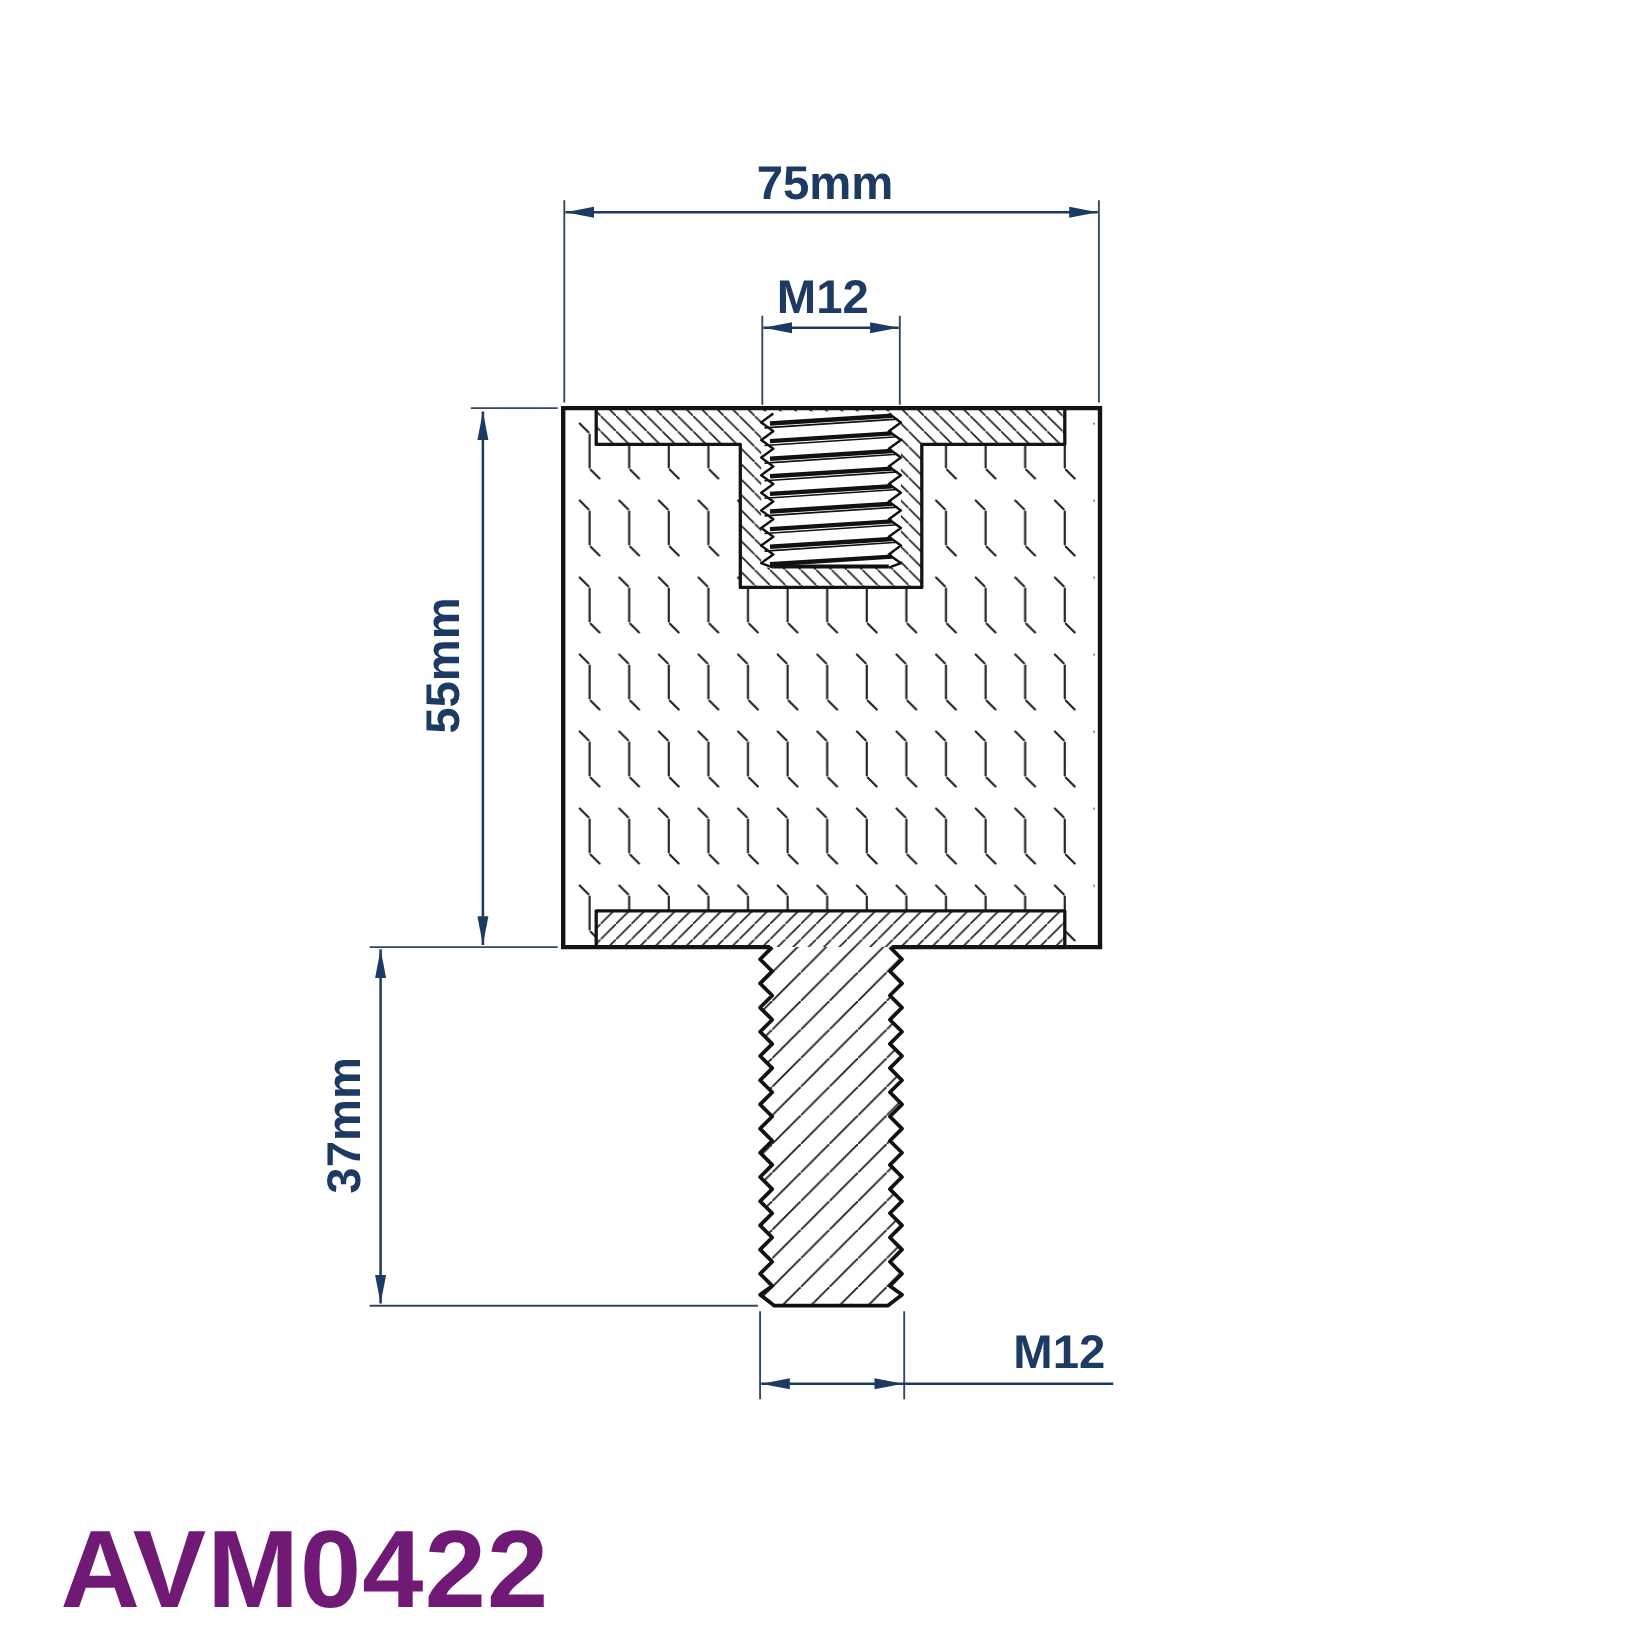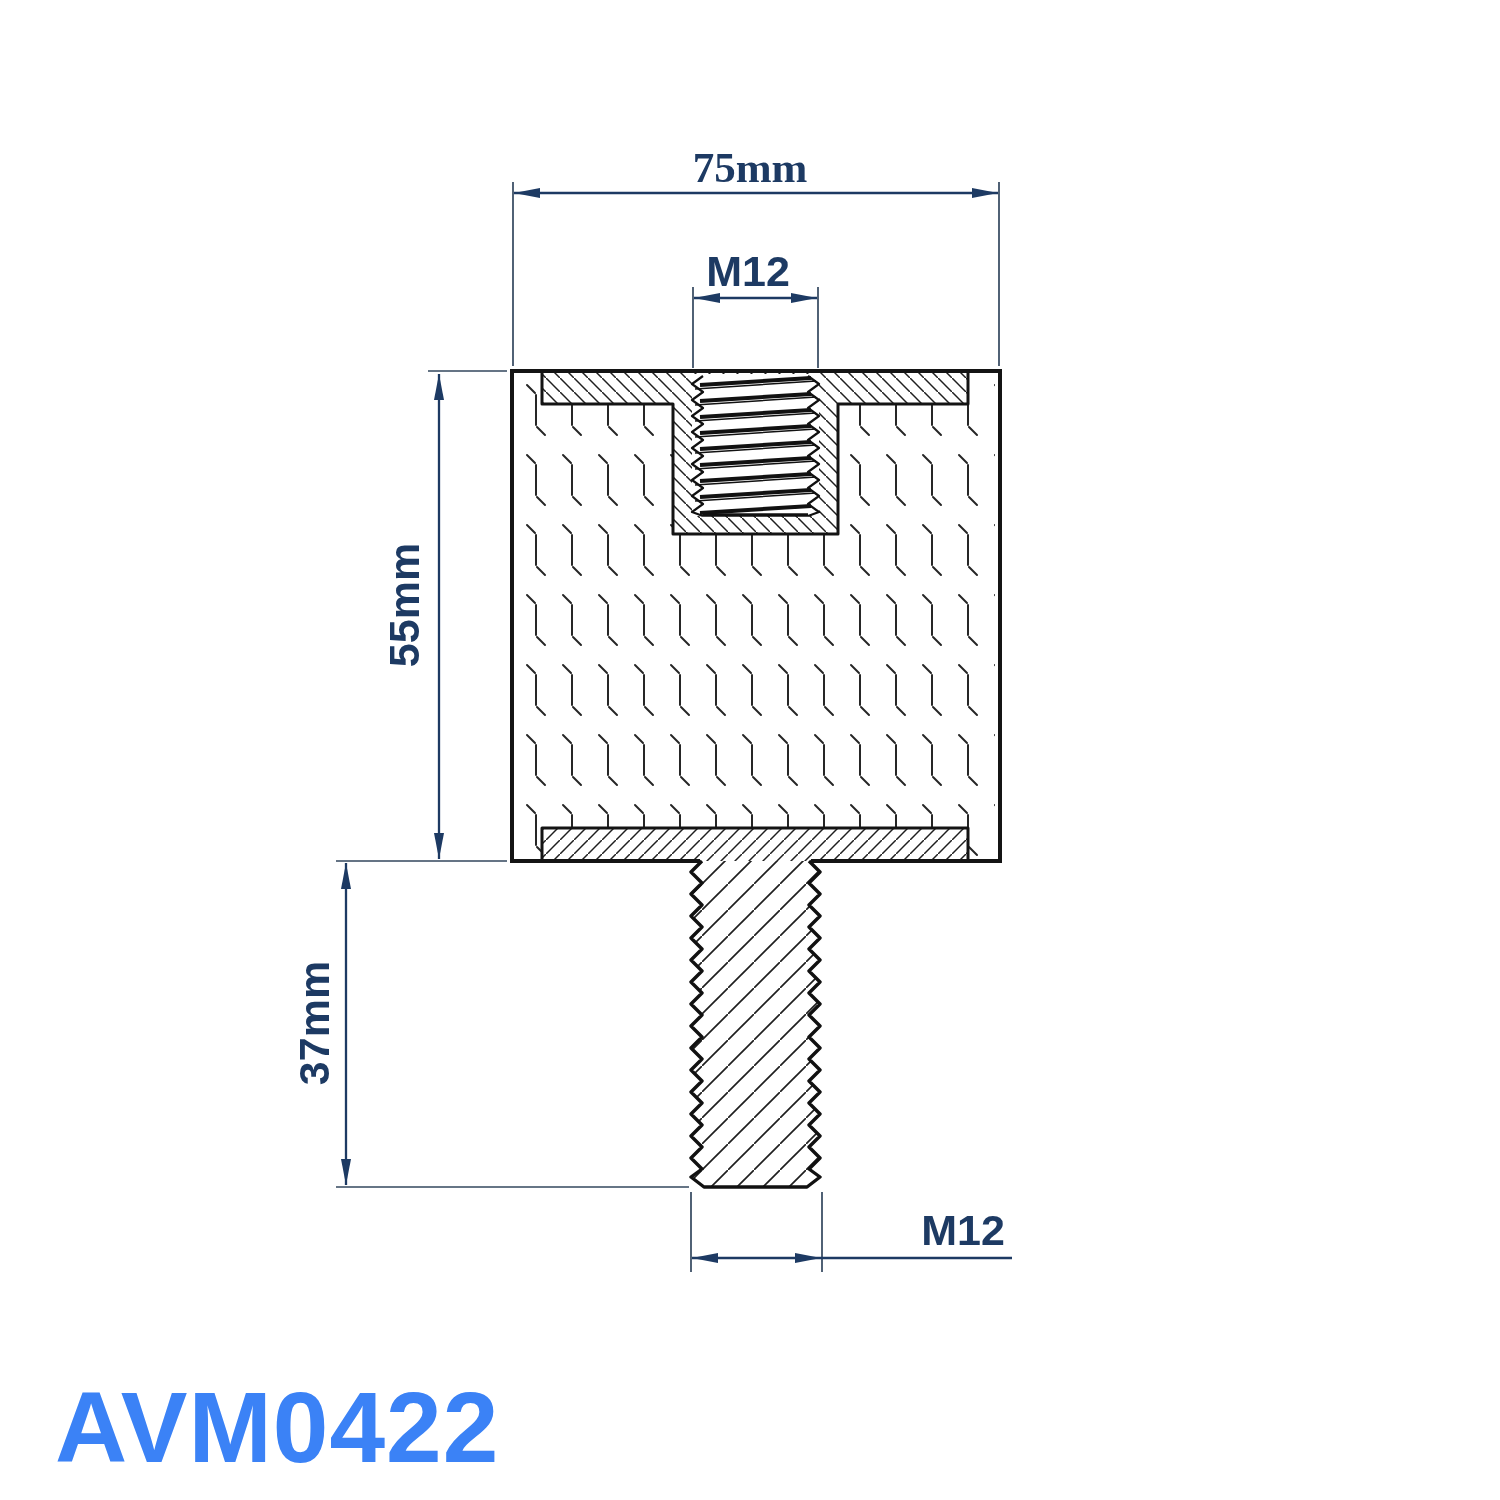--- a/index.html
+++ b/index.html
@@ -20,21 +20,21 @@
     white-space:nowrap;
     letter-spacing:0px;
   }
   .dim-label.vert{
     transform:translate(-50%,-50%) rotate(-90deg);
   }
   .part-title{
     position:absolute;
     left:55px;
     top:1370px;
-    color:#3b82f6;
+    color:#701a75;
     font-weight:bold;
     font-size:100px;
     letter-spacing:1px;
     white-space:nowrap;
   }
 </style>
 </head>
 <body>
 
 <div class="canvas">
@@ -125,21 +125,21 @@
     </g>
 
     <g stroke="#1d3a63">
       <path d="M691,1192 V1272 M822,1192 V1272" stroke="#33475e" stroke-width="1.7" fill="none"></path>
       <path d="M692,1258 H1012" stroke-width="2.3" fill="none"></path>
       <polygon points="692,1258 718,1253 718,1263" fill="#1d3a63" stroke="none"></polygon>
       <polygon points="821,1258 795,1253 795,1263" fill="#1d3a63" stroke="none"></polygon>
     </g>
   </svg>
 
-  <div class="dim-label" style="left:750px;top:167px;font-family:Liberation Serif, serif;">75mm</div>
+  <div class="dim-label" style="left:750px;top:167px;">75mm</div>
 
   <div class="dim-label" style="left:748px;top:271px;">M12</div>
 
   <div class="dim-label vert" style="left:404px;top:605px;">55mm</div>
 
   <div class="dim-label vert" style="left:314px;top:1023px;">37mm</div>
 
   <div class="dim-label" style="left:963px;top:1230px;">M12</div>
 
   <div class="part-title">AVM0422</div>

